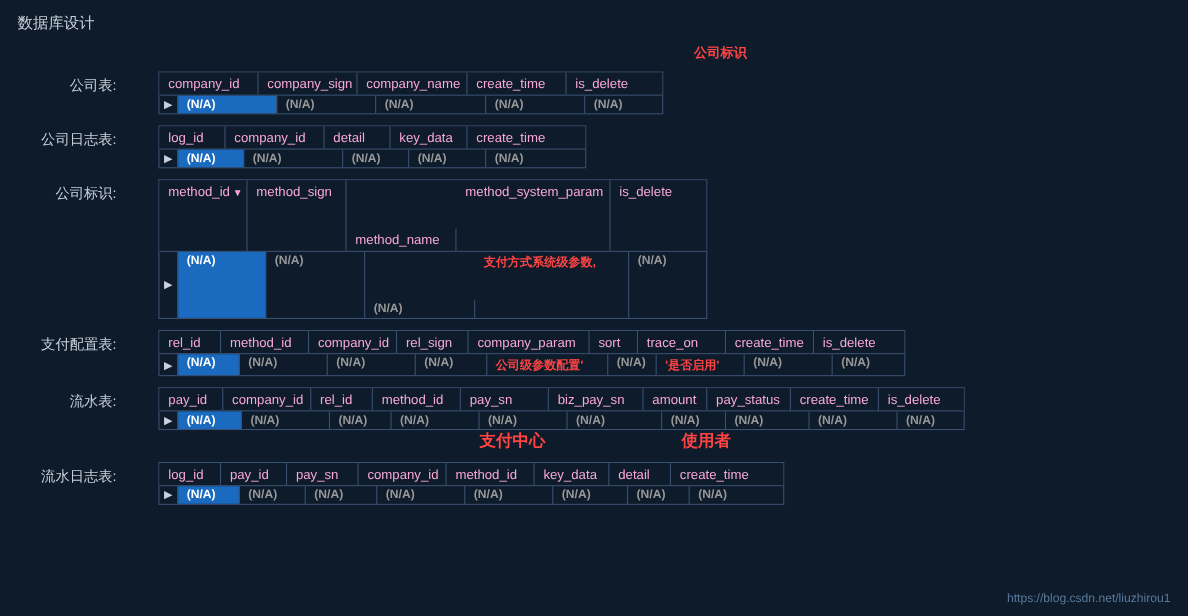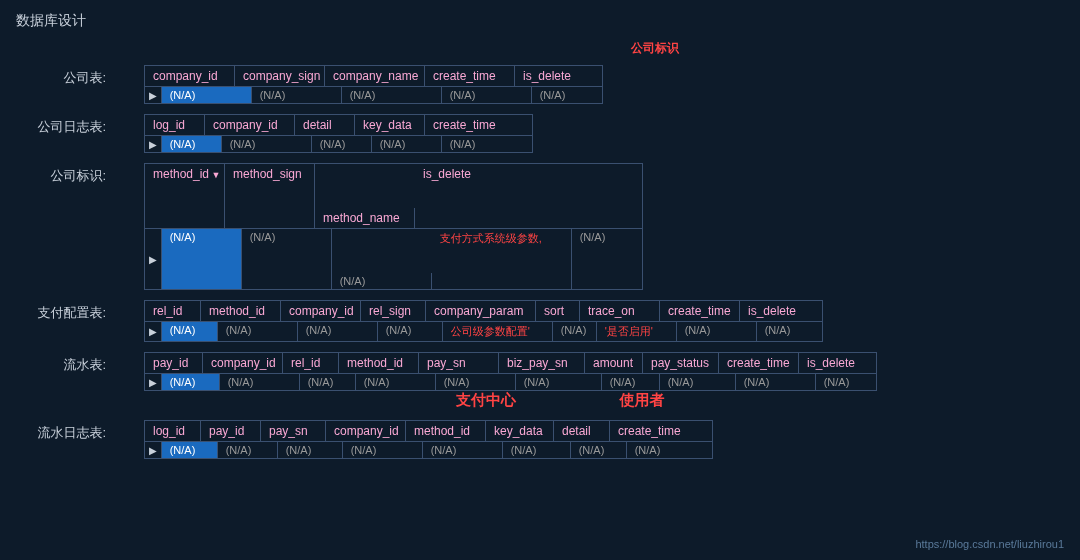--- a/index.html
+++ b/index.html
@@ -79,20 +79,21 @@
     .db-table-body .data-row {
       display: flex;
       flex: 1;
     }
     .db-table-body .cell {
       padding: 2px 8px;
       font-size: 11px;
       border-right: 1px solid #3a5070;
       white-space: nowrap;
       color: #999;
+      font-weight: bold;
     }
     .db-table-body .cell:last-child {
       border-right: none;
     }
     .cell.highlighted {
       background: #1a6abf;
       color: #fff;
     }
     .cell.red-text {
       color: #ff4444;
@@ -217,20 +218,21 @@
   </div>
 </div>
 
 <div class="table-row-container">
   <div class="row-label">公司标识:</div>
   <div class="db-table paychan-table">
     <div class="db-table-header">
       <div class="col col-1 has-arrow">method_id</div>
       <div class="col col-2">method_sign</div>
       <div class="col col-3">method_name</div>
+      <div class="col col-4">method_system_param</div>
       <div class="col col-5">is_delete</div>
     </div>
     <div class="db-table-body">
       <div class="arrow-cell">▶</div>
       <div class="data-row">
         <div class="cell cell-1 highlighted">(N/A)</div>
         <div class="cell cell-2">(N/A)</div>
         <div class="cell cell-3">(N/A)</div>
         <div class="cell cell-4 red-text">支付方式系统级参数,</div>
         <div class="cell cell-5">(N/A)</div>
@@ -299,21 +301,21 @@
           <div class="cell cell-8">(N/A)</div>
           <div class="cell cell-9">(N/A)</div>
           <div class="cell cell-10">(N/A)</div>
         </div>
       </div>
     </div>
 
     <div style="display:flex; margin-left: 18px;">
 
       <div style="width: 274px;"></div>
-      <div style="width: 80px; text-align:right;" class="center-label">支付中心</div>
+      <div style="width: 80px; text-align:left;" class="center-label">支付中心</div>
       <div style="width: 86px;"></div>
       <div style="width: 80px; text-align:center;" class="center-label">使用者</div>
     </div>
   </div>
 </div>
 
 <div class="table-row-container">
   <div class="row-label">流水日志表:</div>
   <div class="db-table translog-table">
     <div class="db-table-header">

